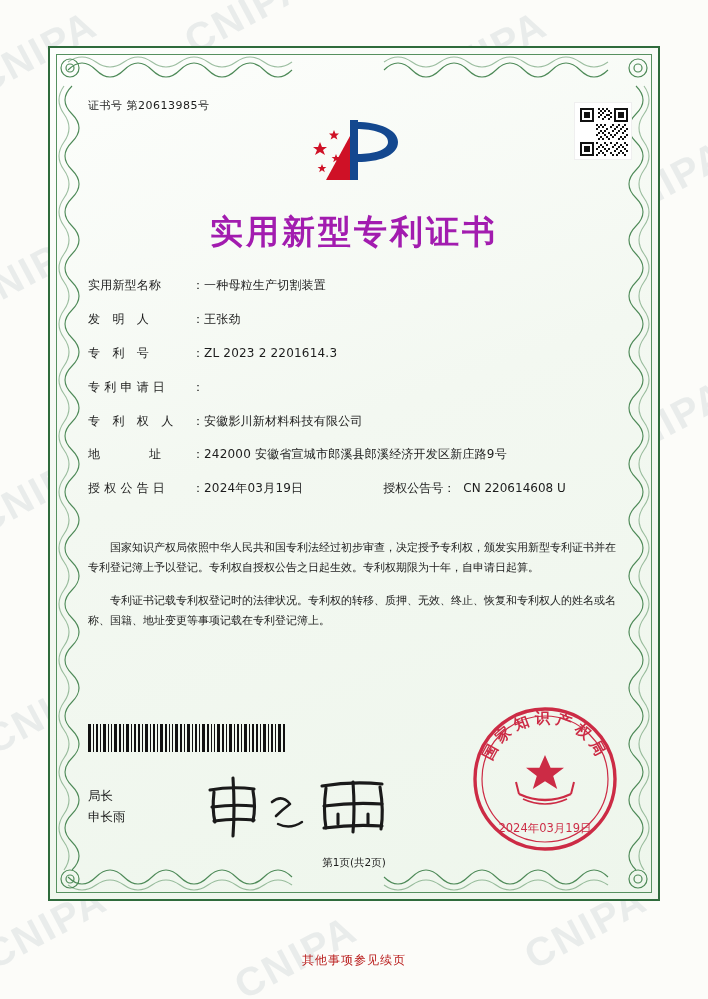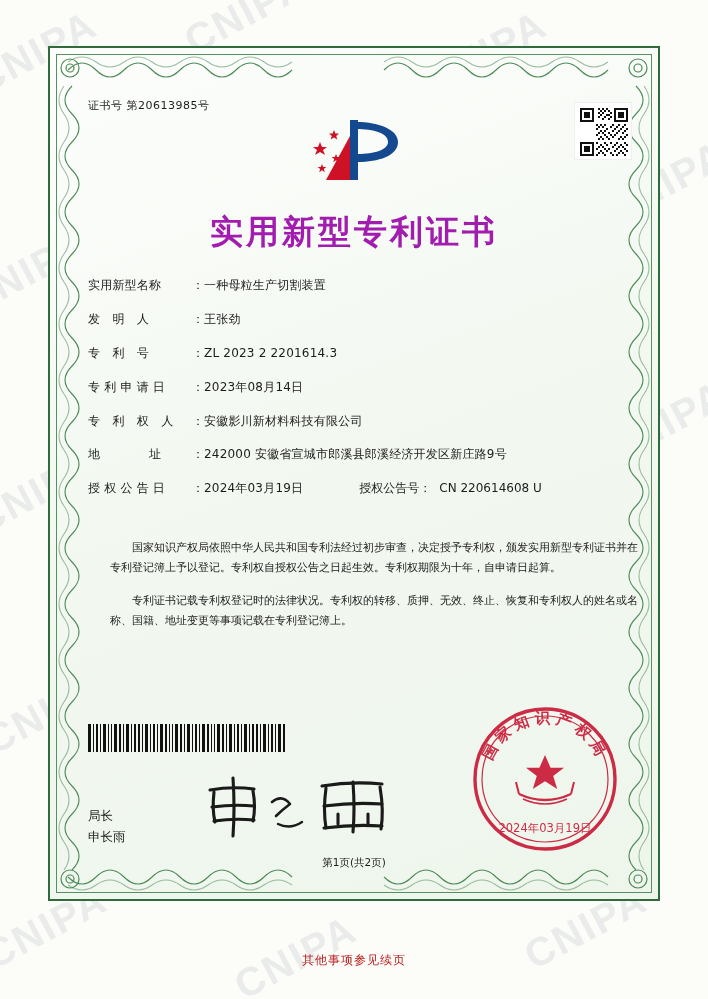--- a/index.html
+++ b/index.html
@@ -144,38 +144,37 @@
     flex: 0 0 12px;
   }
   .fvalue {
     flex: 1 1 auto;
     letter-spacing: 0.2px;
   }
   .frow.split .fvalue {
     flex: 0 0 auto;
   }
   .secondlabel {
-    margin-left: 56px;
+    margin-left: 80px;
     white-space: nowrap;
   }
   .secondvalue {
     margin-left: 8px;
     white-space: nowrap;
   }
 
   .paragraphs {
     position: absolute;
     left: 40px;
     top: 492px;
     width: 528px;
     font-size: 11px;
     line-height: 1.85;
     color: #1c1c1c;
     text-align: justify;
-    margin-left: 22px;
   }
   .paragraphs p {
     margin: 0 0 12px 0;
     text-indent: 22px;
   }
 
   .barcode {
     position: absolute;
     left: 40px;
     top: 678px;
@@ -192,21 +191,20 @@
     height: 150px;
   }
 
   .signature-block {
     position: absolute;
     left: 40px;
     top: 740px;
     font-size: 12.5px;
     color: #1b1b1b;
     line-height: 1.65;
-    margin-top: 20px;
   }
   .handwriting {
     position: absolute;
     left: 150px;
     top: 726px;
     width: 220px;
     height: 70px;
   }
 
   .pagefoot {
@@ -472,21 +470,20 @@
 
       <div class="frow">
         <div class="flabel">专　利　号</div>
         <div class="fcolon">：</div>
         <div class="fvalue">ZL 2023 2 2201614.3</div>
       </div>
 
       <div class="frow">
         <div class="flabel">专 利 申 请 日</div>
         <div class="fcolon">：</div>
-        <div class="fvalue">2023年08月14日</div>
       </div>
 
       <div class="frow">
         <div class="flabel">专　利　权　人</div>
         <div class="fcolon">：</div>
         <div class="fvalue">安徽影川新材料科技有限公司</div>
       </div>
 
       <div class="frow">
         <div class="flabel">地　　　　址</div>

